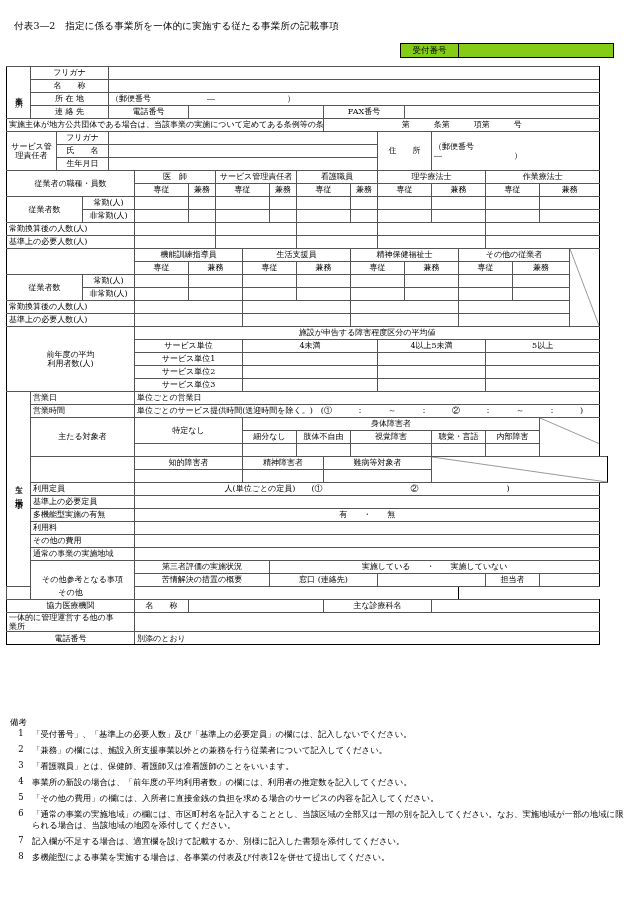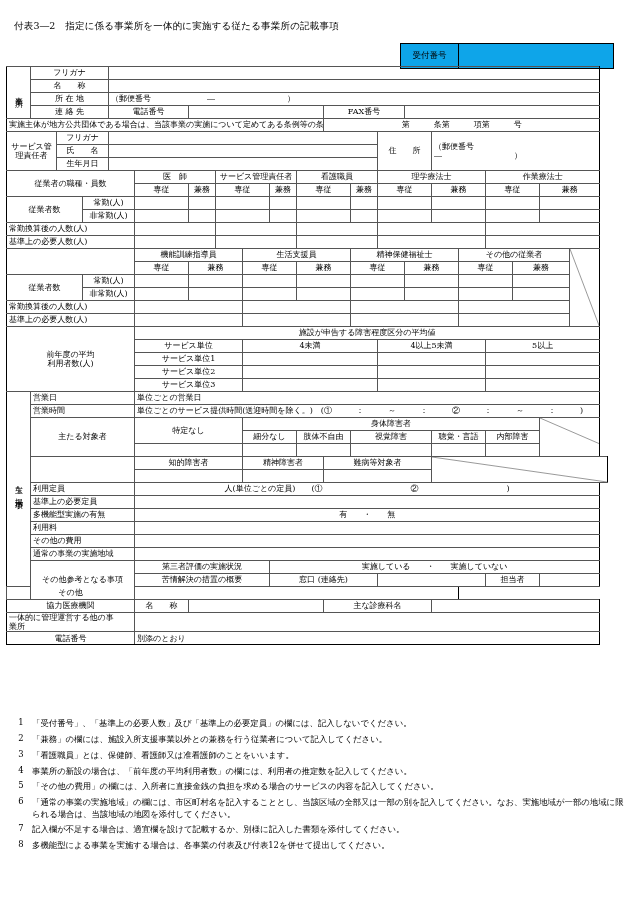--- a/index.html
+++ b/index.html
@@ -32,25 +32,25 @@
     letter-spacing: 0.2px;
     white-space: nowrap;
   }
 
   
   .receipt-box {
     position: absolute;
     left: 400px;
     top: 43px;
     width: 214px;
-    height: 26px;
+    height: 15px;
     display: flex;
     border: 1.6px solid #000;
     box-sizing: border-box;
-    background: #0ea5e9;
+    background: #84cc16;
     justify-content: space-between;
   }
   .receipt-label {
     width: 58px;
     border-right: 1.2px solid #000;
     font-size: 8.5px;
     display: flex;
     align-items: center;
     justify-content: center;
     box-sizing: border-box;
@@ -505,20 +505,21 @@
 
     <tr>
       <td class="c thick-l thick-b tall-52" colspan="5">電話番号</td>
       <td class="l vtop thick-r thick-b pad-l" colspan="17">別添のとおり</td>
     </tr>
 
   </tbody>
     </table>
 
   <div class="notes">
+    <div class="notes-head">備考</div>
 
     <div class="note-row">
       <div class="note-num">1</div>
       <div class="note-text">「受付番号」、「基準上の必要人数」及び「基準上の必要定員」の欄には、記入しないでください。</div>
     </div>
     <div class="note-row">
       <div class="note-num">2</div>
       <div class="note-text">「兼務」の欄には、施設入所支援事業以外との兼務を行う従業者について記入してください。</div>
     </div>
     <div class="note-row">

